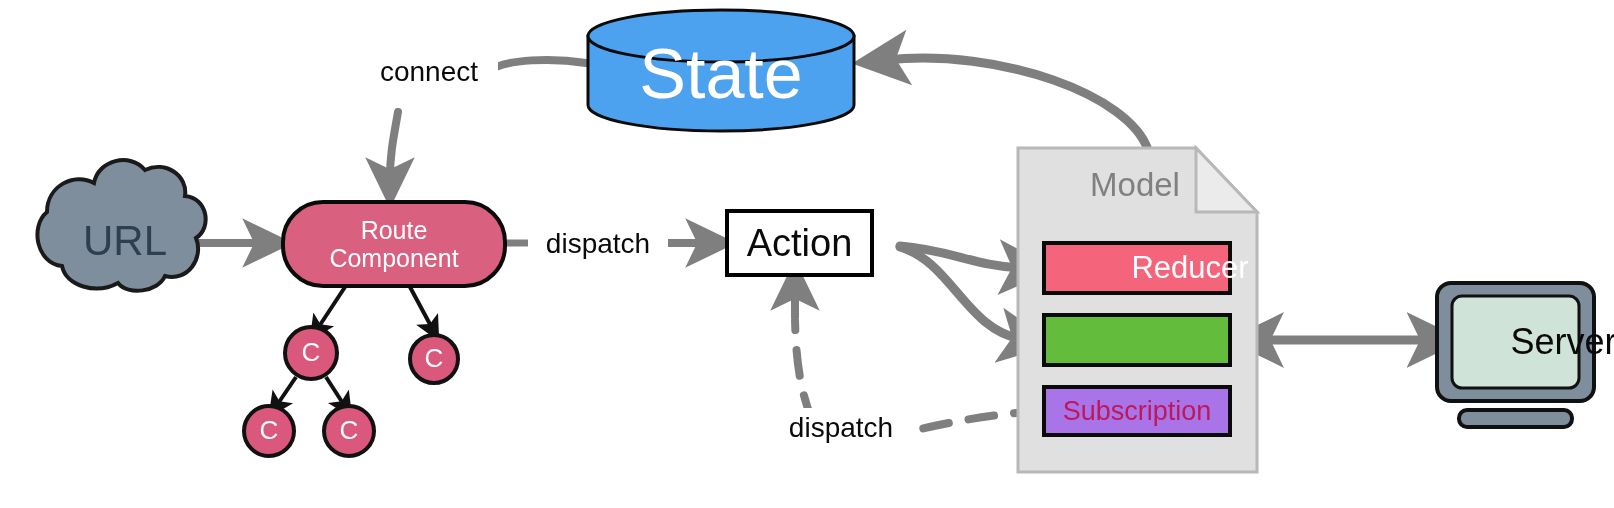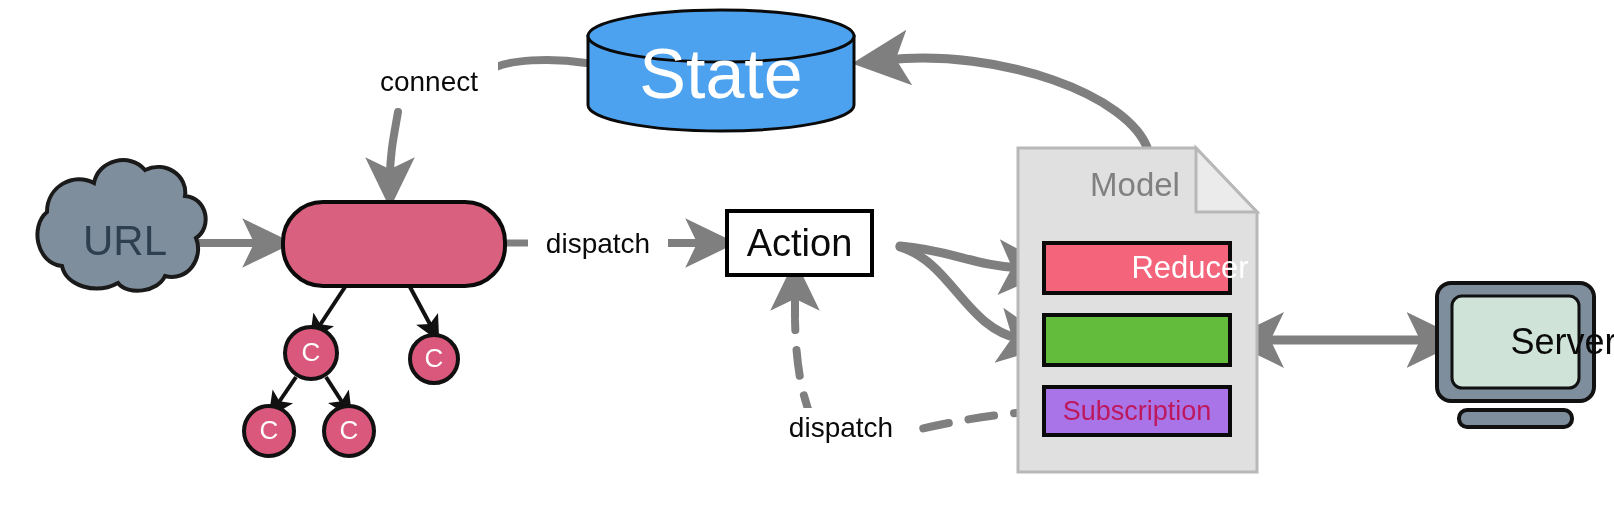--- a/index.html
+++ b/index.html
@@ -139,32 +139,34 @@
       <rect x="1437" y="283" width="157" height="118" rx="14" ry="14" fill="#7f8e9d" stroke="#111111" stroke-width="4"></rect>
       <rect x="1452" y="296" width="127" height="92" rx="10" ry="10" fill="#cfe3d8" stroke="#111111" stroke-width="3"></rect>
       <rect x="1459" y="410" width="113" height="17" rx="8" ry="8" fill="#7f8e9d" stroke="#111111" stroke-width="4"></rect>
     </g>
   </svg>
 
   <div class="node-label t-state" style="left:588px; top:24px; width:266px; height:100px;">State</div>
 
   <div class="node-label t-url" style="left:40px; top:218px; width:170px; height:46px;">URL</div>
 
+  <div class="node-label t-route" style="left:283px; top:202px; width:222px; height:84px;">Route
+Component</div>
 
   <div class="node-label t-c" style="left:285px; top:327px; width:52px; height:52px;">C</div>
   <div class="node-label t-c" style="left:410px; top:335px; width:48px; height:48px;">C</div>
   <div class="node-label t-c" style="left:244px; top:406px; width:50px; height:50px;">C</div>
   <div class="node-label t-c" style="left:324px; top:406px; width:50px; height:50px;">C</div>
 
   <div class="node-label t-action" style="left:727px; top:211px; width:145px; height:64px;">Action</div>
 
   <div class="node-label t-model" style="left:1060px; top:163px; width:150px; height:44px;">Model</div>
 
   <div class="node-label t-chip" style="left:1097px; top:243px; width:186px; height:50px;">Reducer</div>
   <div class="node-label t-chip-sm" style="left:1044px; top:387px; width:186px; height:48px;">Subscription</div>
 
   <div class="node-label t-server" style="left:1452px; top:296px; width:127px; height:92px;">Server</div>
 
-  <div class="node-label t-edge" style="left:360px; top:62px; width:130px; height:40px;">connect</div>
+  <div class="node-label t-edge" style="left:360px; top:52px; width:130px; height:40px;">connect</div>
   <div class="node-label t-edge" style="left:528px; top:224px; width:132px; height:40px;">dispatch</div>
   <div class="node-label t-edge" style="left:770px; top:408px; width:134px; height:40px;">dispatch</div>
 
 </div>
 
 </body></html>

